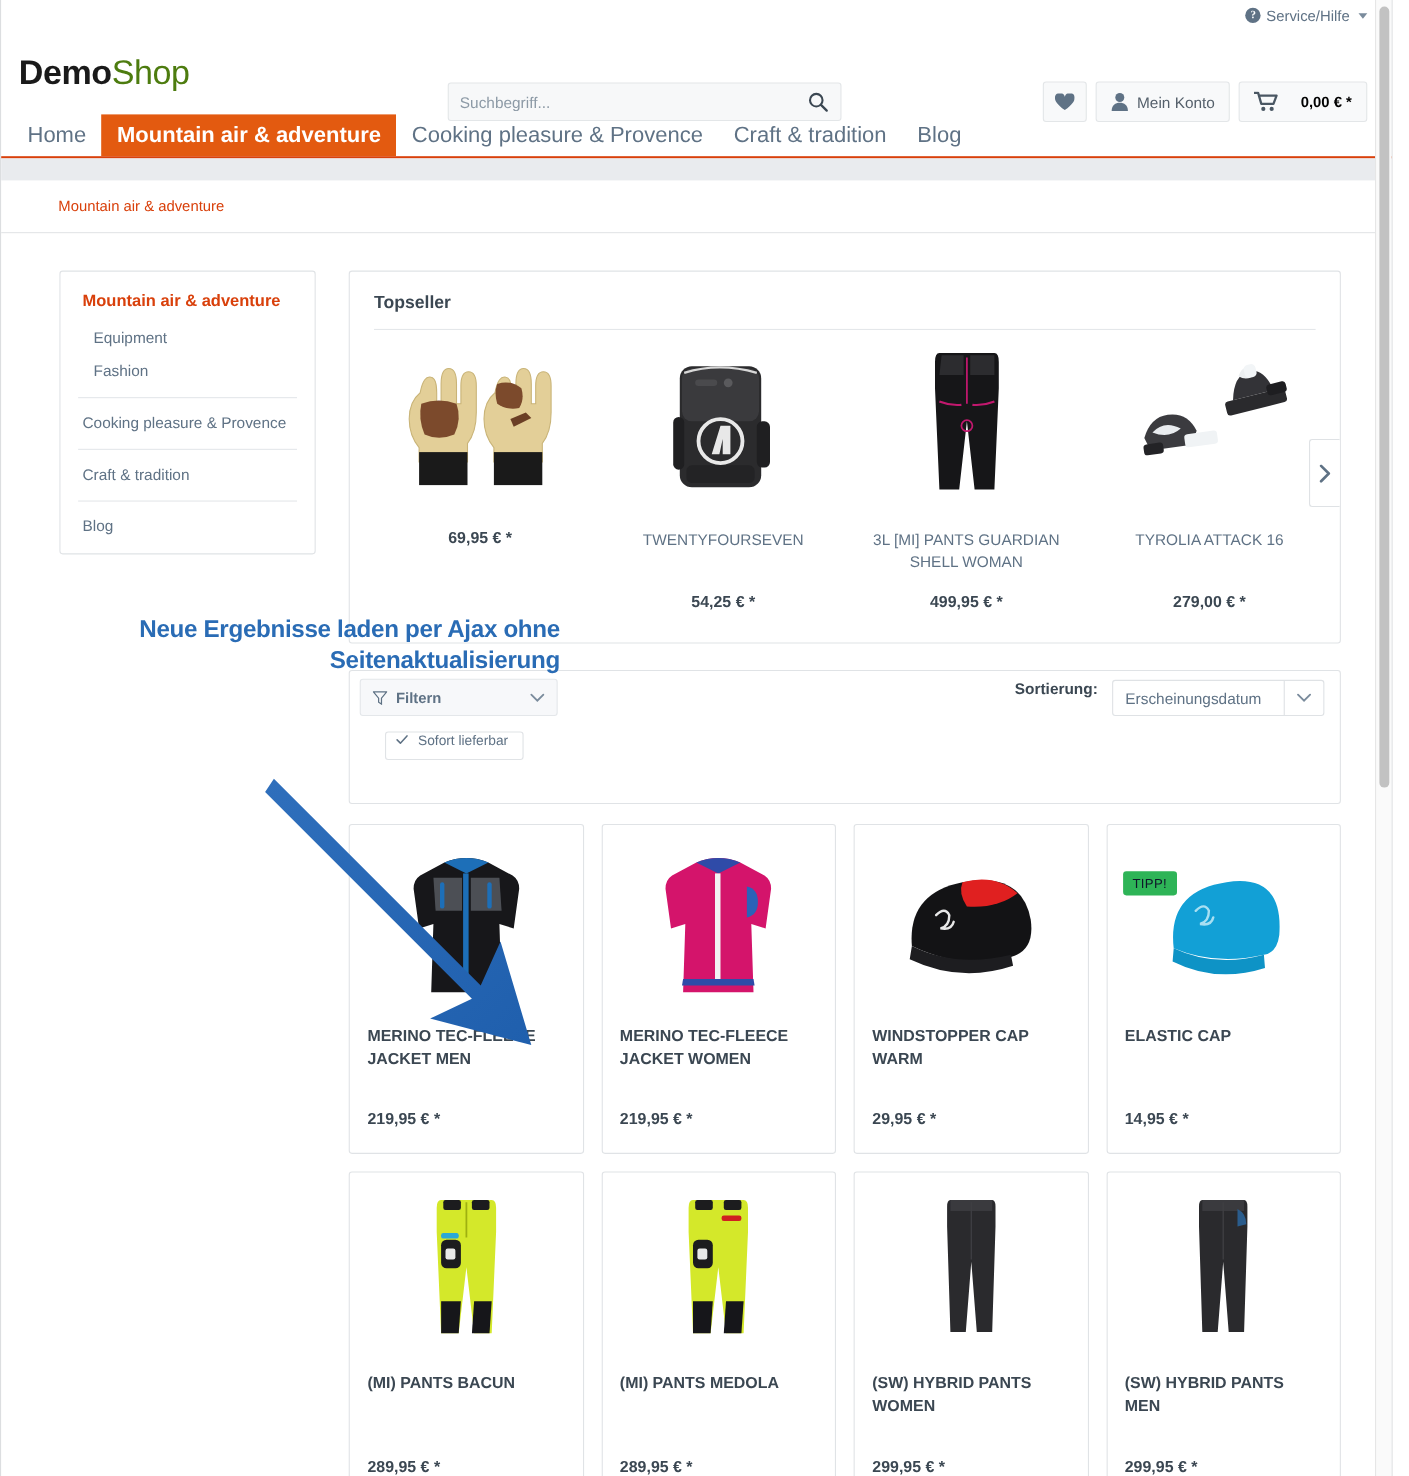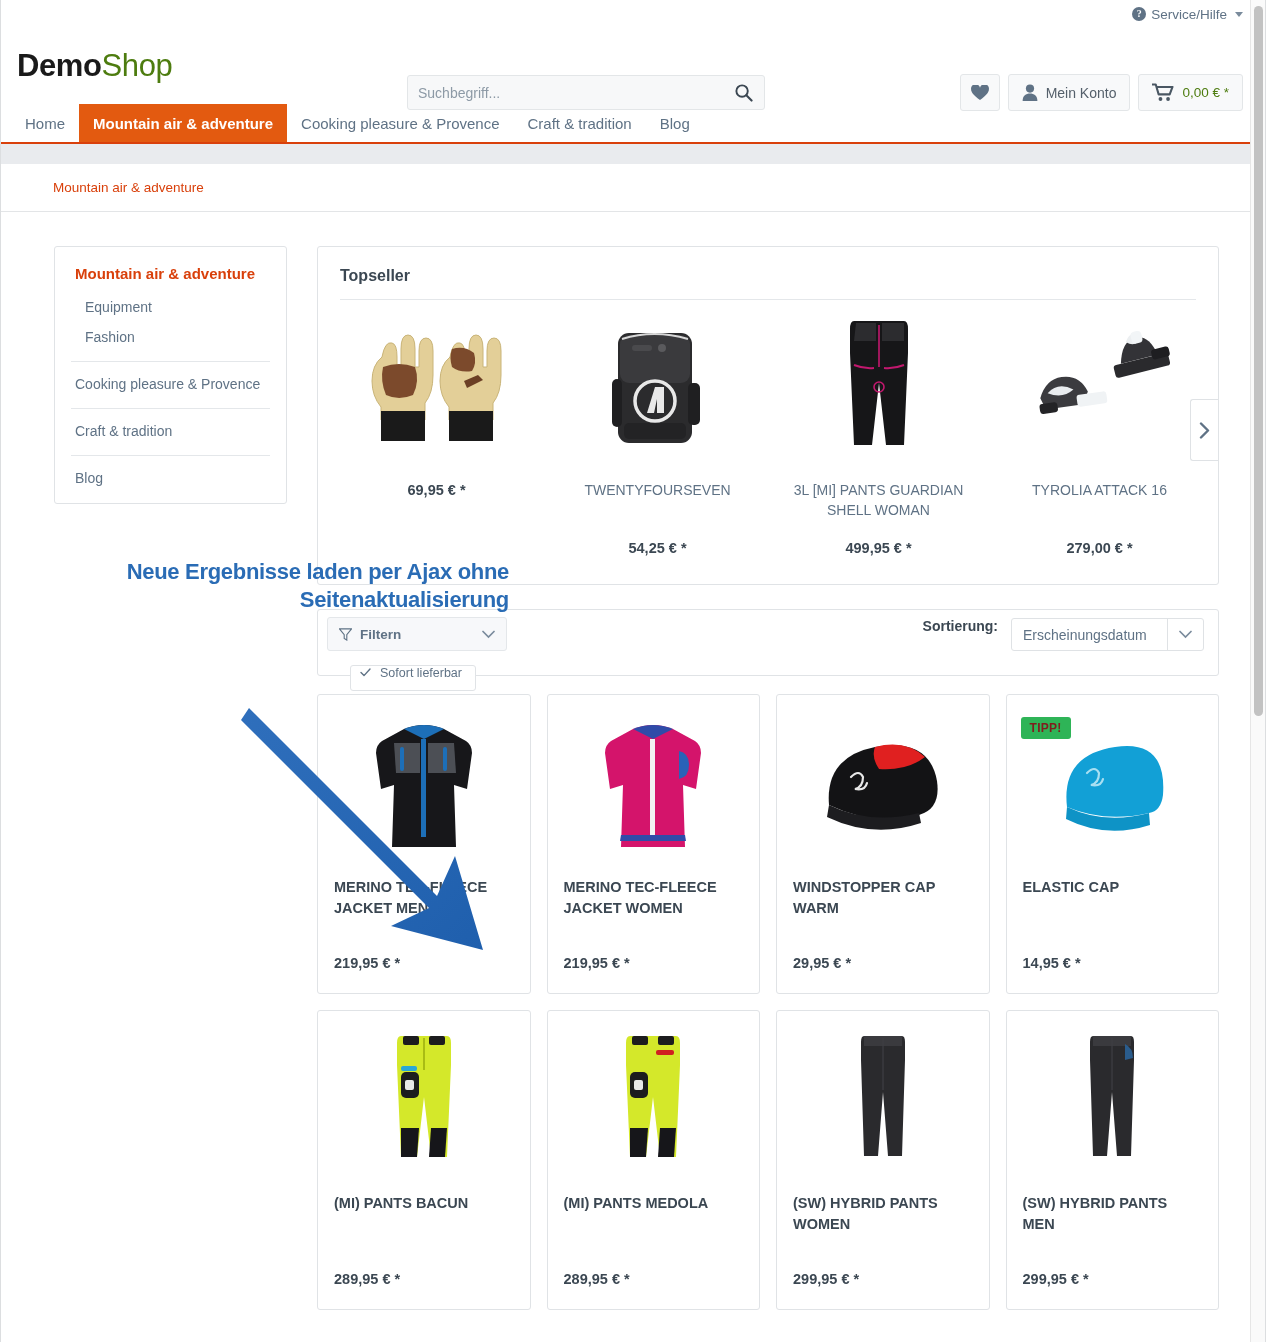--- a/index.html
+++ b/index.html
@@ -77,29 +77,29 @@
 
   .header-actions {
     position: absolute; right: 22px; top: 46px; display: flex; gap: 8px;
   }
   .hbtn {
     height: 37px; border: 1px solid #e3e6e8; background: #f8f9fa;
     border-radius: 3px; display: flex; align-items: center; gap: 8px;
     padding: 0 13px; cursor: pointer; font-size: 14px; color: #55606b;
   }
   .hbtn.icon-only { padding: 0; width: 40px; justify-content: center; }
-  .cart-total { color: #4d7c0f; font-weight: normal; font-size: 13.5px; }
+  .cart-total { color: #000000; font-weight: bold; font-size: 13.5px; margin-left: 12px; }
 
   
   .mainnav {
     height: 40px; display: flex; align-items: stretch;
     padding-left: 10px; border-bottom: 2px solid #d9400b;
   }
   .navitem {
-    display: flex; align-items: center; padding: 0 14px; font-size: 15px;
+    display: flex; align-items: center; padding: 0 14px; font-size: 20px;
     color: #5f7285; cursor: pointer; white-space: nowrap;
   }
   .navitem.active { background: #e35a10; color: #fff; font-weight: 600; }
 
   
   .breadcrumb-bar {
     height: 20px; background: #e9ebee;
   }
   .breadcrumb {
     height: 48px; display: flex; align-items: center;
@@ -156,21 +156,21 @@
     position: absolute; right: 0px; top: 152px;
     width: 28px; height: 62px; border: 1px solid #dfe2e5;
     border-right: none; background: #fff; display: flex;
     align-items: center; justify-content: center; cursor: pointer;
     border-radius: 3px 0 0 3px;
   }
 
   
   .listing-bar {
     margin-top: 24px; border: 1px solid #e0e3e6; border-radius: 3px;
-    background: #fff; position: relative; height: 67px;
+    background: #fff; position: relative; height: 122px;
   }
   .filter-btn {
     position: absolute; left: 9px; top: 7px;
     width: 180px; height: 34px; background: #f7f8fa;
     border: 1px solid #e4e7ea; border-radius: 3px;
     display: flex; align-items: center; padding: 0 11px;
     font-size: 13.5px; font-weight: bold; color: #5f7285; cursor: pointer;
   }
   .filter-btn .lbl { margin-left: 8px; }
   .filter-btn .caret { margin-left: auto; }
@@ -200,22 +200,22 @@
   .grid {
     display: grid; grid-template-columns: repeat(4, 1fr); gap: 16px;
     margin-top: 18px;
   }
   .pcard {
     border: 1px solid #e0e3e6; border-radius: 3px; background: #fff;
     height: 300px; padding: 14px 16px 0 16px; position: relative;
     cursor: pointer; overflow: hidden;
   }
   .pcard .badge {
-    position: absolute; left: 14px; top: 22px; z-index: 3;
-    background: #2eb457; color: #7f1d1d; font-size: 12px; font-weight: bold;
+    position: absolute; left: 14px; top: 42px; z-index: 3;
+    background: #2eb457; color: #0f172a; font-size: 12px; font-weight: normal;
     padding: 4px 9px; border-radius: 3px; letter-spacing: 0.3px;
   }
   .pimg { height: 150px; display: flex; align-items: center; justify-content: center; }
   .pname {
     font-size: 14.5px; font-weight: bold; color: #3b4752;
     line-height: 1.42; margin-top: 18px;
   }
   .pprice {
     position: absolute; left: 16px; bottom: 22px;
     font-size: 14.5px; font-weight: bold; color: #3b4752;

